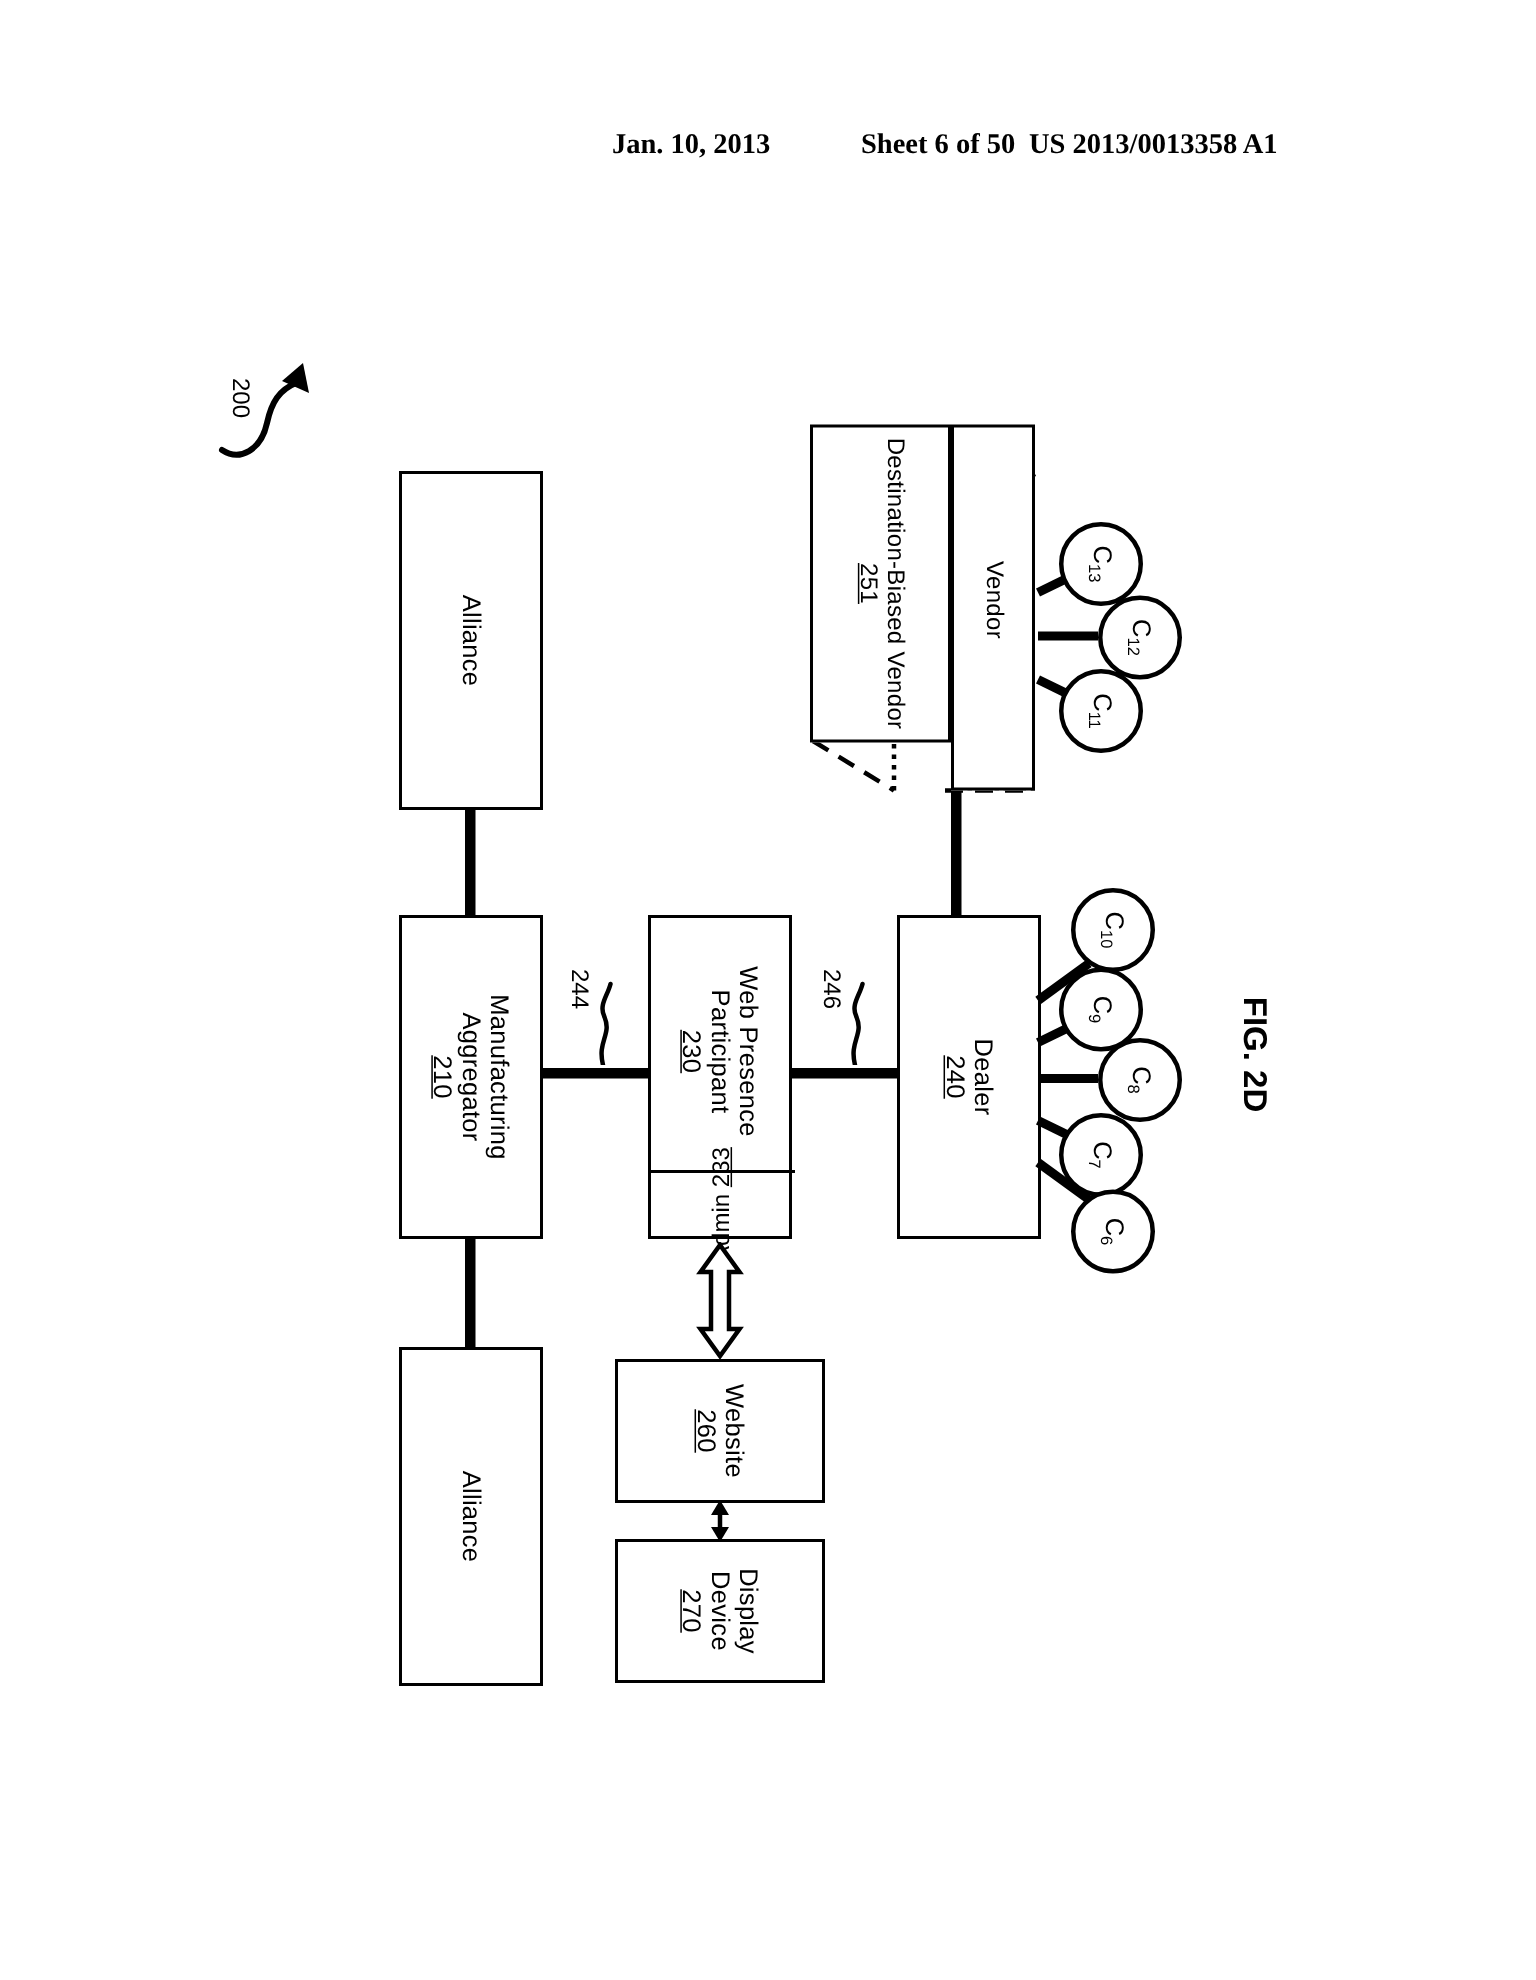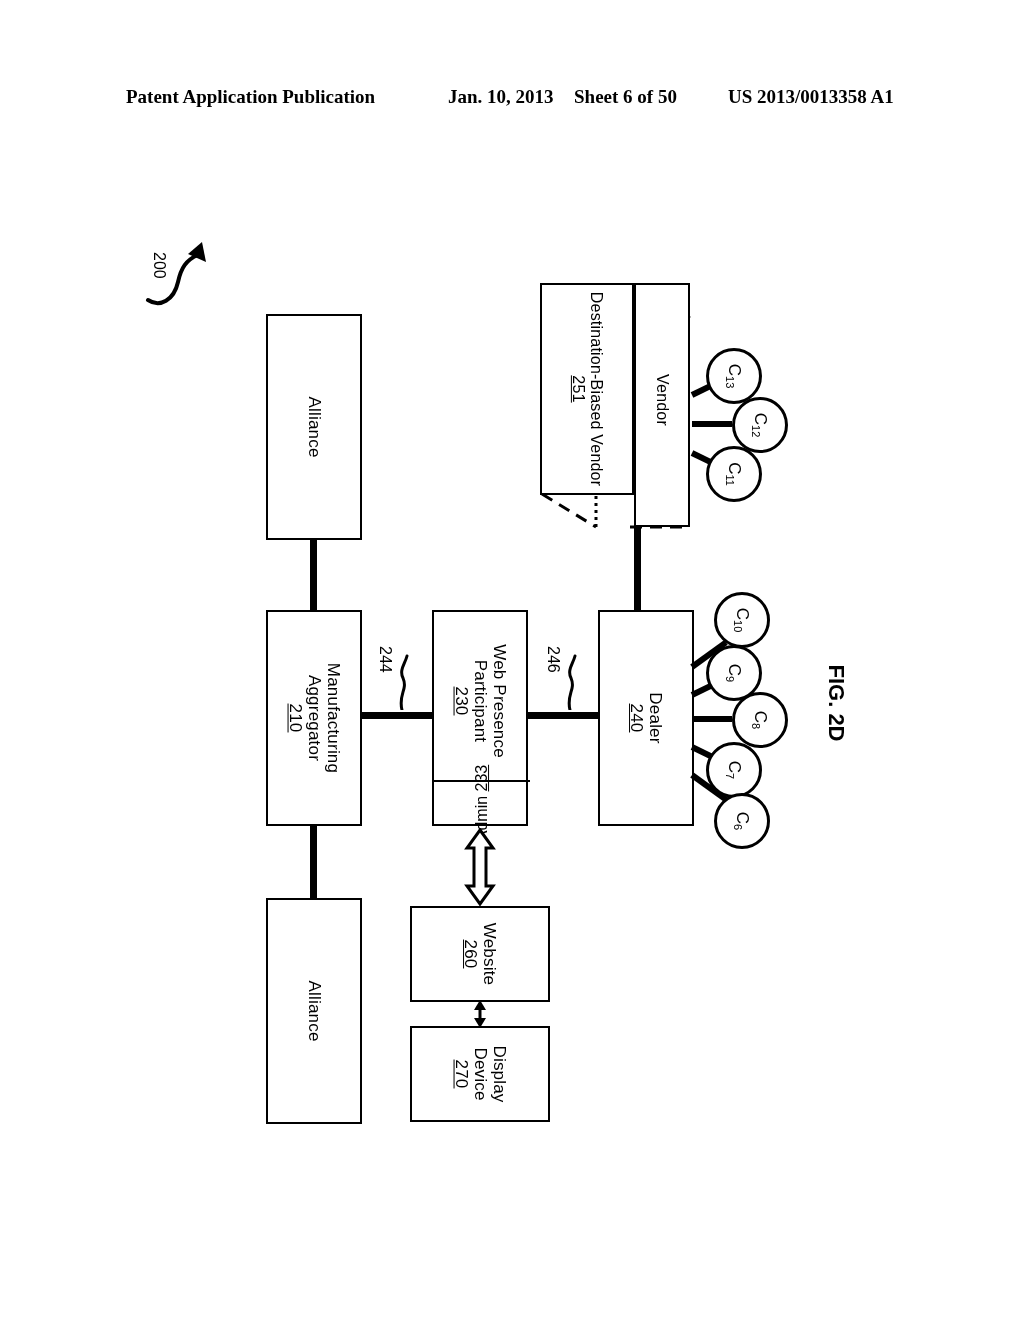--- a/index.html
+++ b/index.html
@@ -30,33 +30,33 @@
     letter-spacing: 0px;
   }
   #page-header .hdr-left {
     position: absolute;
     left: 126px;
     top: 0;
     white-space: nowrap;
   }
   #page-header .hdr-mid {
     position: absolute;
-    left: 448px;
+    left: 408px;
     top: 0;
     white-space: nowrap;
   }
   #page-header .hdr-sheet {
     position: absolute;
     left: 574px;
     top: 0;
     white-space: nowrap;
   }
   #page-header .hdr-right {
     position: absolute;
-    left: 728px;
+    left: 686px;
     top: 0;
     white-space: nowrap;
   }
 
   
   .node-box {
     position: absolute;
     border: 2.5px solid #000;
     background: #fff;
     box-sizing: border-box;
@@ -174,21 +174,20 @@
     font-size: 22px;
     font-weight: bold;
     white-space: nowrap;
     font-family: "Liberation Sans", sans-serif;
   }
 </style>
 </head>
 <body>
 
 <div id="page-header">
-  <span class="hdr-left">Patent Application Publication</span>
   <span class="hdr-mid">Jan. 10, 2013</span>
   <span class="hdr-sheet">Sheet 6 of 50</span>
   <span class="hdr-right">US 2013/0013358 A1</span>
 </div>
 
 <div id="fig-ref-200">
   <svg width="80" height="70" viewBox="0 0 80 70">
     <path d="M 8 62 C 20 70, 34 62, 38 44 C 41 30, 46 22, 58 17" stroke="#000" stroke-width="4" fill="none" stroke-linecap="round"></path>
     <polygon points="62,4 66,24 48,16" fill="#000"></polygon>
   </svg>

